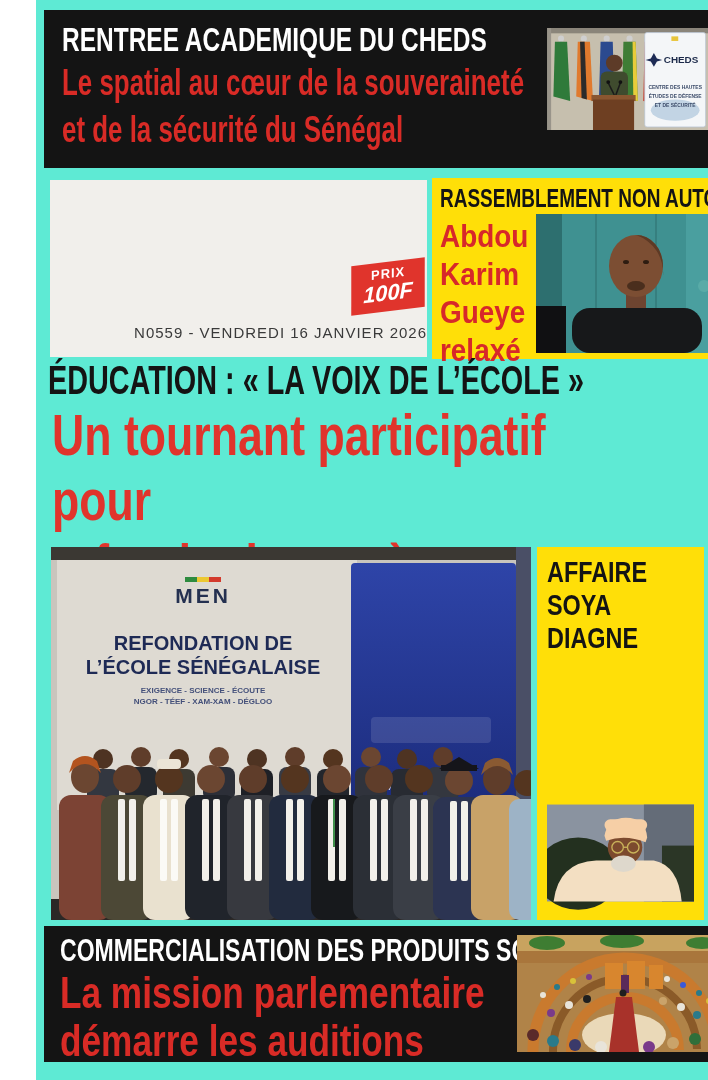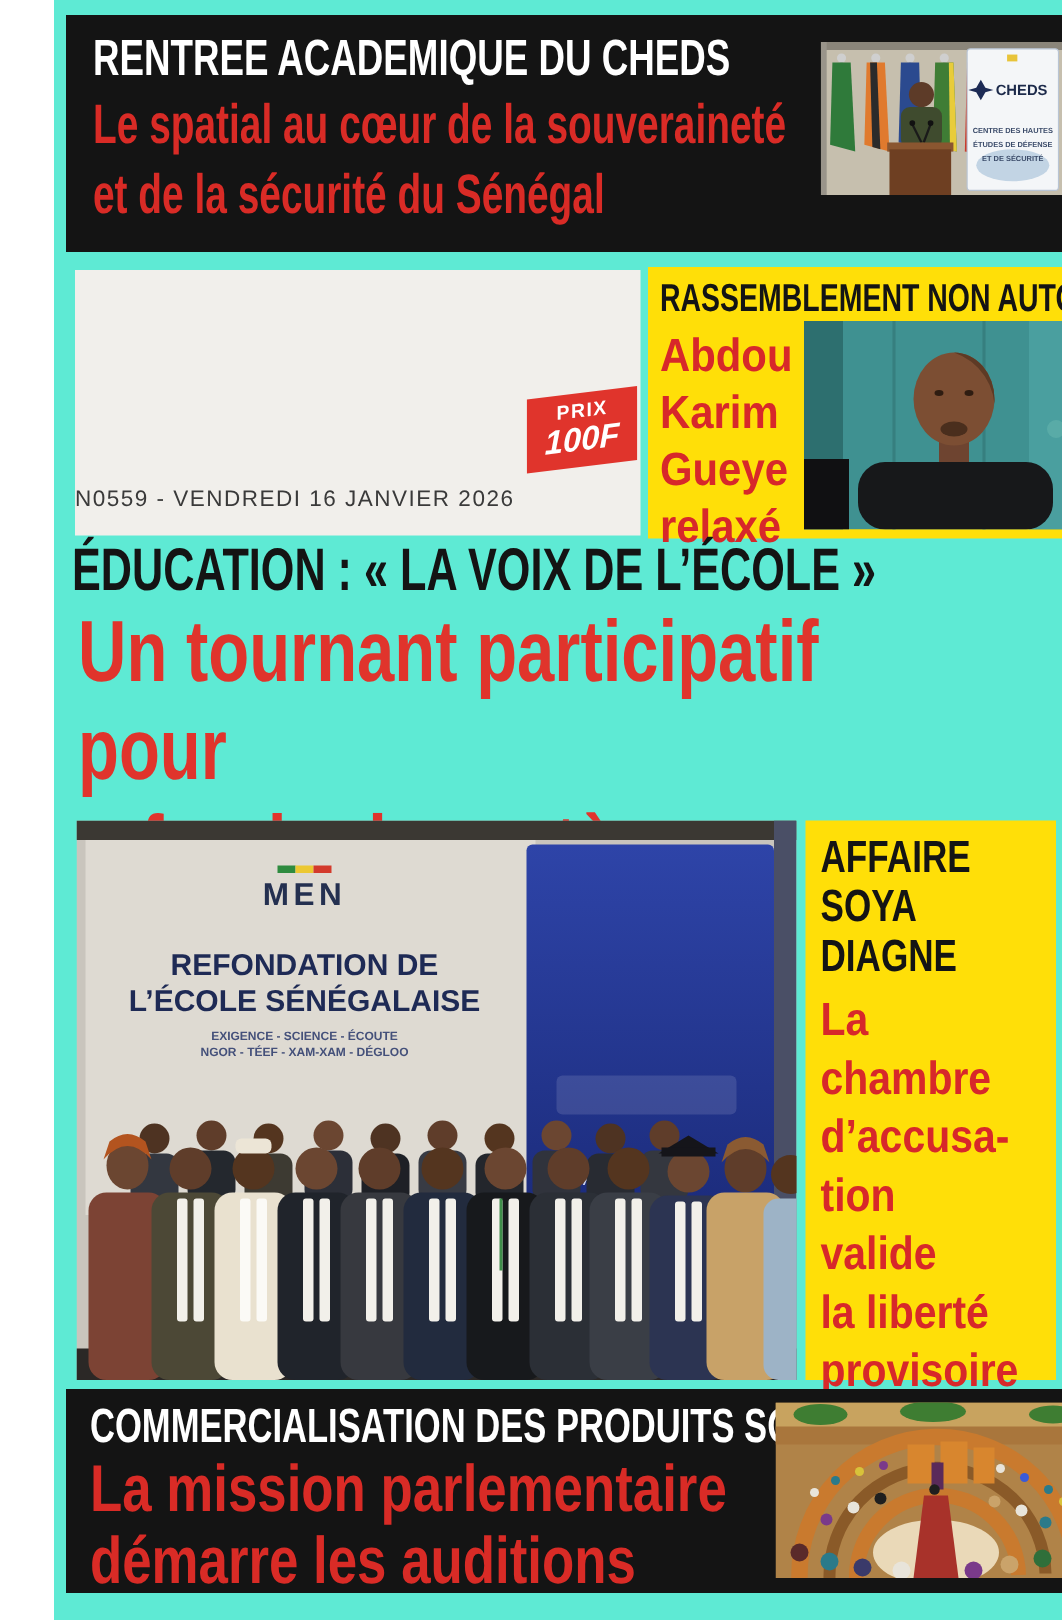--- a/index.html
+++ b/index.html
@@ -17,21 +17,21 @@
 
   
   .logo-box { position:absolute; left:14px; top:180px; width:377px; height:177px; background:#f1efeb; }
   .logo { position:absolute; left:22px; top:0px; height:130px; white-space:nowrap; }
   .logo-l { font-family:"Liberation Serif", serif; font-weight:bold; font-size:122px; color:#181818; }
   .logo-apos { font-family:"DejaVu Sans", sans-serif; font-weight:bold; font-size:100px; color:#e0342c; margin-left:-10px; vertical-align:12px; }
   .logo-rest { font-family:"DejaVu Sans", sans-serif; font-weight:bold; font-size:92px; letter-spacing:-5px; color:#181818; margin-left:-12px; }
   .price-badge { position:absolute; right:2px; top:82px; background:#e0342c; color:#fff; padding:5px 12px 7px; transform:rotate(-7deg) skewX(-7deg); text-align:center; line-height:1; }
   .price-label { display:block; font-size:13px; font-weight:bold; letter-spacing:1px; }
   .price-value { display:block; font-size:22px; font-weight:bold; font-style:italic; margin-top:2px; }
-  .issue-line { position:absolute; bottom:16px; left:0; width:100%; text-align:left; font-size:15px; color:#3a3a3a; letter-spacing:1px; }
+  .issue-line { position:absolute; bottom:16px; left:0; width:100%; text-align:right; font-size:15px; color:#3a3a3a; letter-spacing:1px; }
 
   
   .yellow-box { background:#ffdf08; }
   .rally-box { position:absolute; left:396px; top:178px; width:304px; height:181px; padding:5px 8px; }
   .kicker-black { color:#141414; font-weight:bold; font-size:26px; transform:scaleX(0.73); }
   .rally-headline { margin-top:4px; }
   .rally-line { display:block; color:#d7282a; font-weight:bold; font-size:31px; line-height:38px; transform:scaleX(0.9); transform-origin:0 50%; }
   .rally-photo { position:absolute; left:104px; top:36px; width:193px; height:139px; }
 
   
@@ -303,27 +303,20 @@
           </g>
       </g>
     </svg>
   </div>
 
   <aside class="yellow-box soya-box">
     <div>
       <span class="soya-kicker-line">AFFAIRE SOYA</span>
       <span class="soya-kicker-line">DIAGNE</span>
     </div>
-    <div class="soya-headline">
-      <span class="soya-line">La chambre</span>
-      <span class="soya-line">d’accusa-</span>
-      <span class="soya-line">tion valide</span>
-      <span class="soya-line">la liberté</span>
-      <span class="soya-line">provisoire</span>
-    </div>
     <div class="soya-photo">
       <svg viewBox="0 0 179 118">
         <rect x="0" y="0" width="179" height="118" fill="#8a93a0"></rect>
         <rect x="118" y="0" width="61" height="118" fill="#646c78"></rect>
         <ellipse cx="38" cy="84" rx="52" ry="44" fill="#23301f"></ellipse>
         <rect x="140" y="50" width="39" height="68" fill="#2b3626"></rect>
         <g>
           <path d="M8 118 Q14 70 60 68 L130 68 Q160 74 164 118 Z" fill="#f3dfc2"></path>
           <circle cx="95" cy="52" r="21" fill="#7c4a2e"></circle>
           <path d="M70 38 q4 -22 26 -22 q24 0 26 24 l-2 6 q-24 -10 -48 -2 Z" fill="#f6cfa6"></path>

